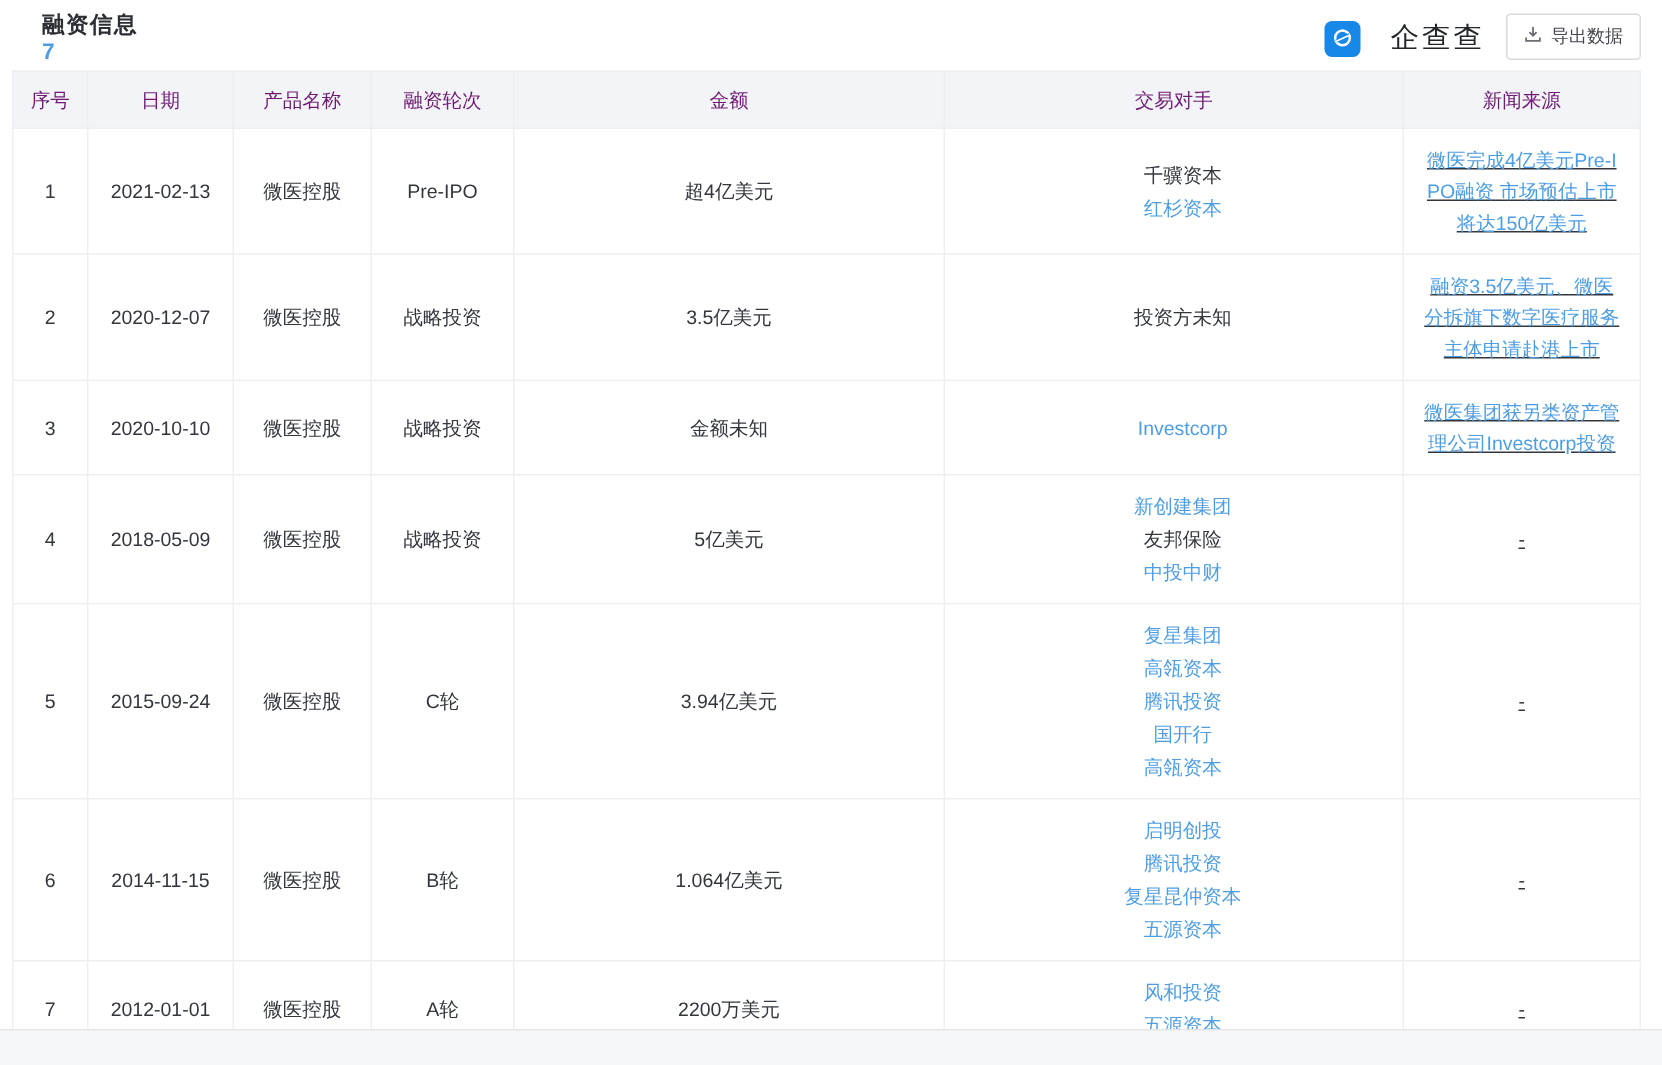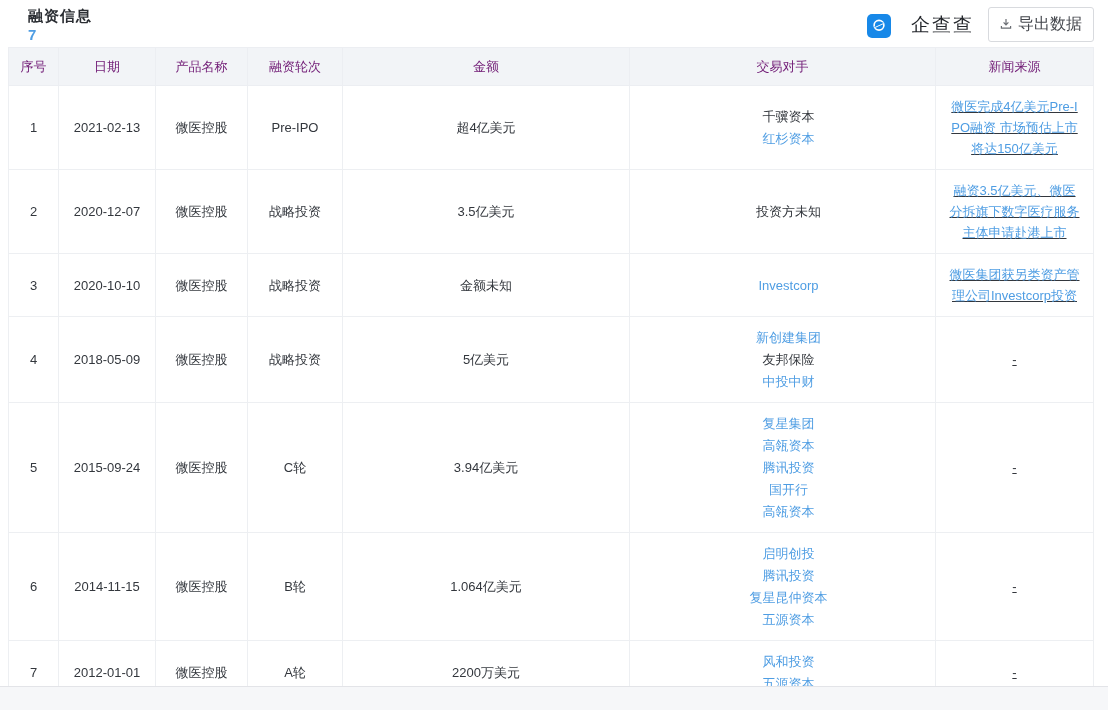--- a/index.html
+++ b/index.html
@@ -25,21 +25,21 @@
   .topbar-right { display: flex; align-items: center; gap: 14px; }
   .brand { display: flex; align-items: flex-end; gap: 20px; }
   .brand-logo {
     width: 24px; height: 24px; border-radius: 5px; background: #1788e8;
     display: flex; align-items: center; justify-content: center;
   }
   .brand-text { font-size: 19px; color: #23262b; letter-spacing: 2px; }
   .export-btn {
     display: flex; align-items: center; gap: 6px;
     border: 1px solid #d8dade; border-radius: 3px; background: #ffffff;
-    padding: 6px 11px; font-size: 16px; color: #44474d; cursor: pointer;
+    padding: 6px 11px; font-size: 12px; color: #44474d; cursor: pointer;
     font-family: inherit;
   }
   
   table {
     border-collapse: collapse; table-layout: fixed;
     width: 1085px; margin: 0 8px;
   }
   th {
     background: #f2f4f7; height: 38px;
     font-size: 13px; font-weight: normal; color: #701a75;

